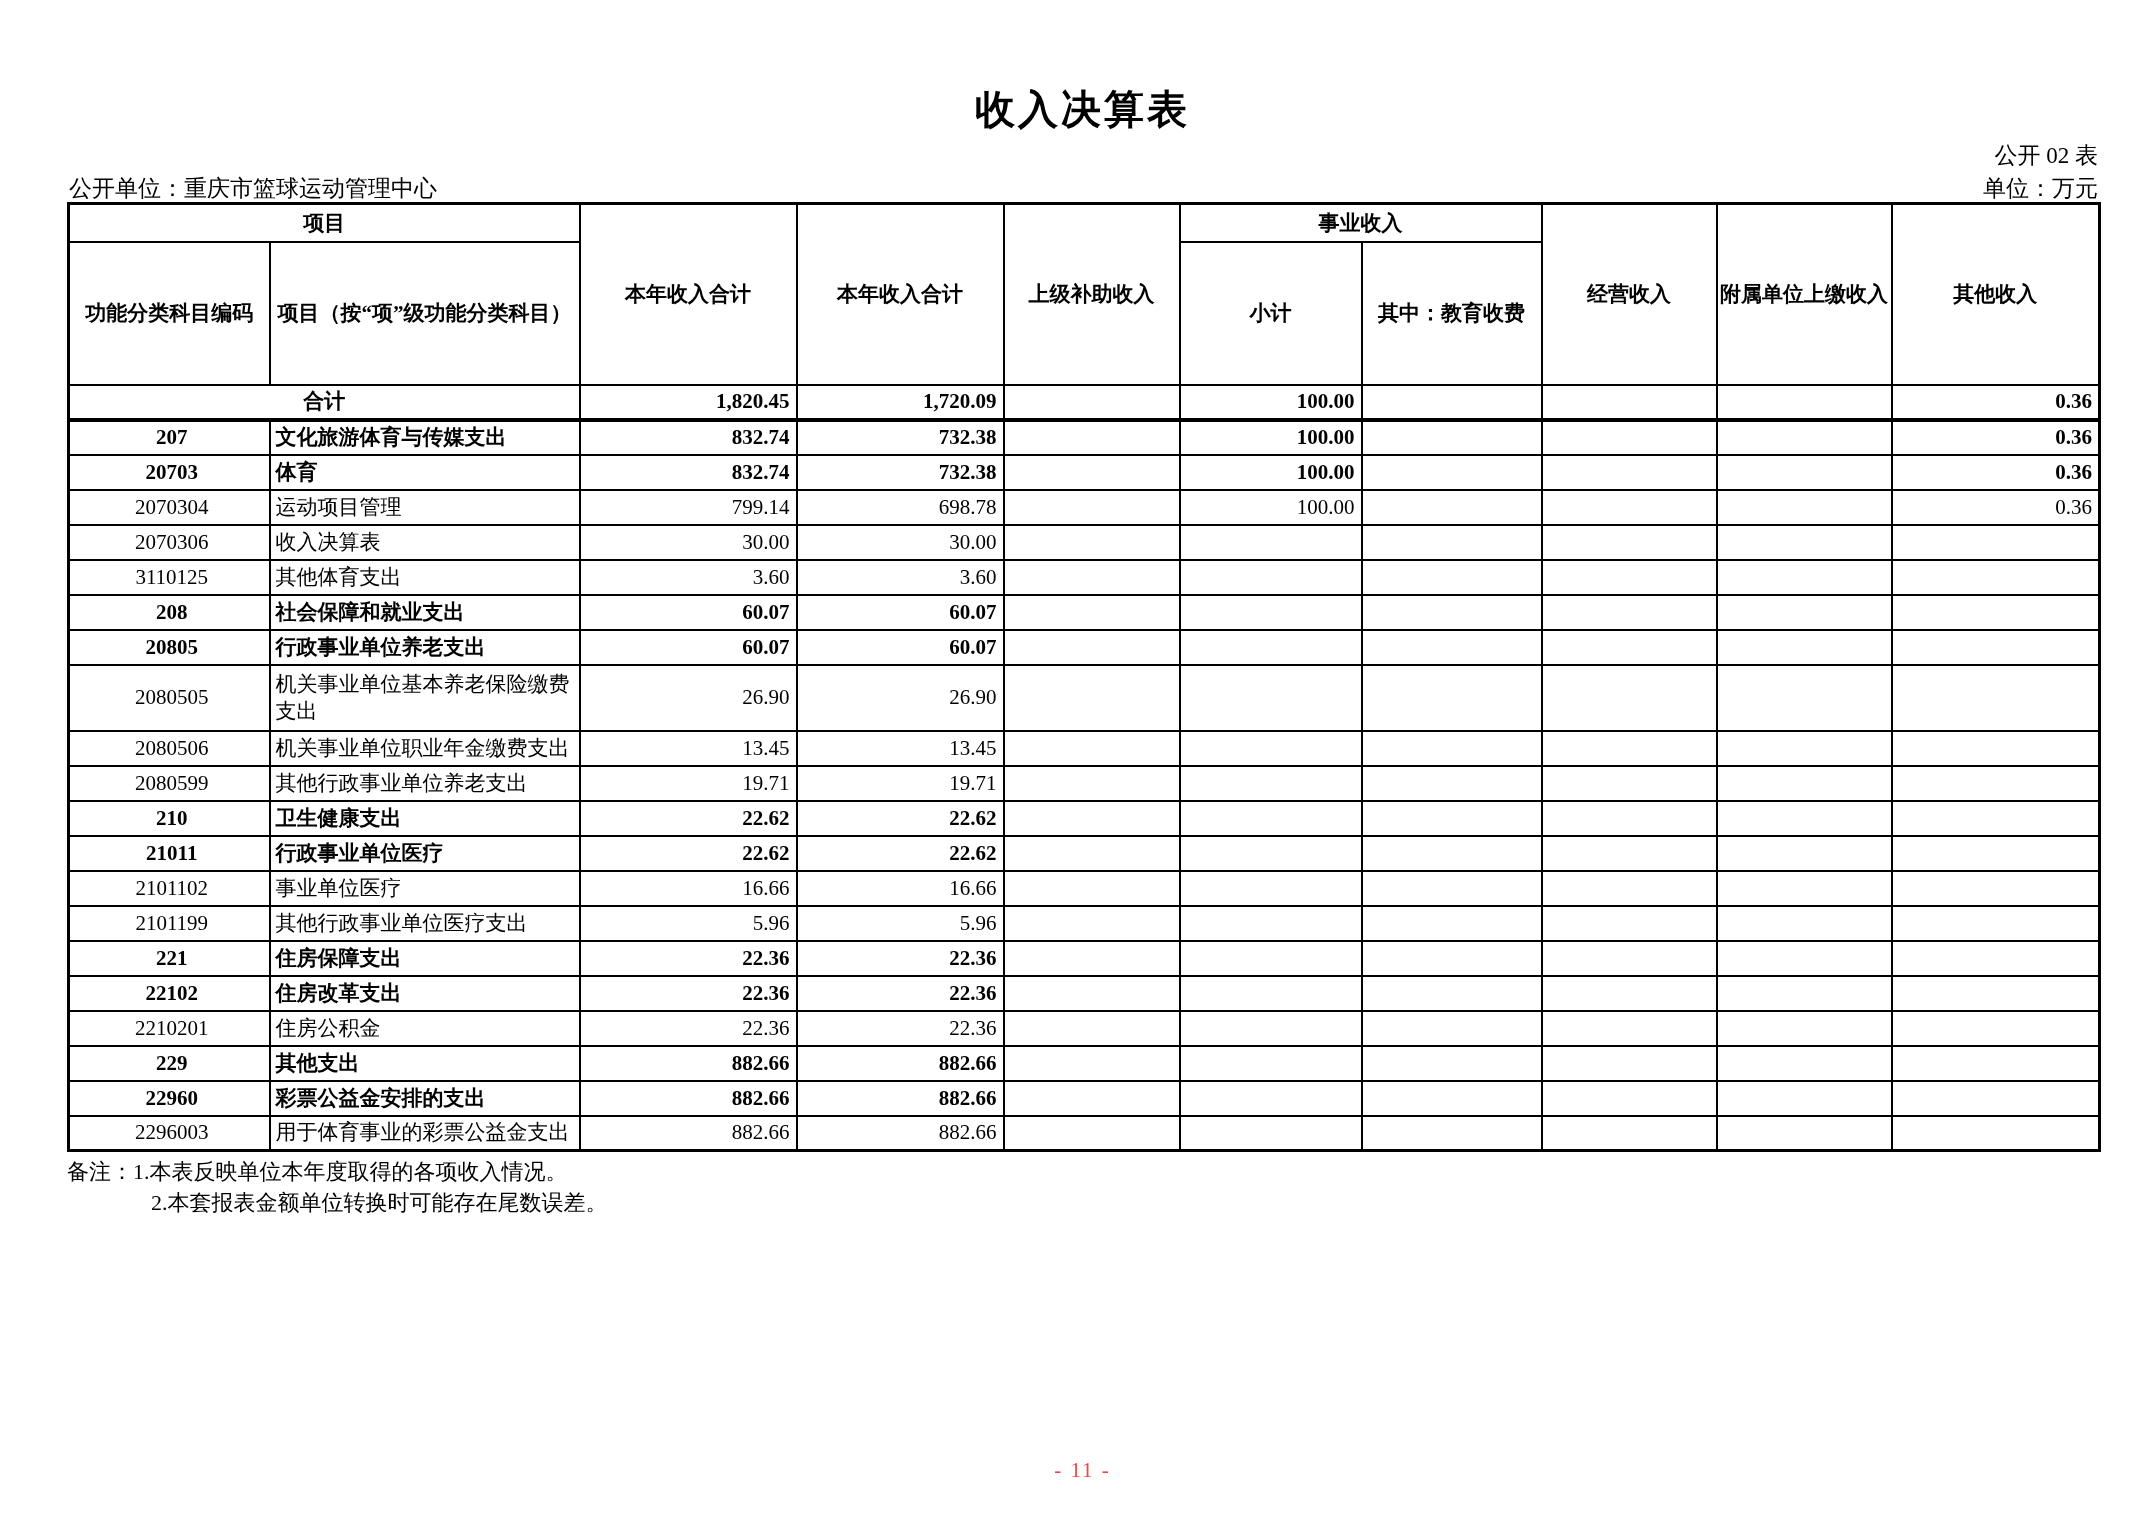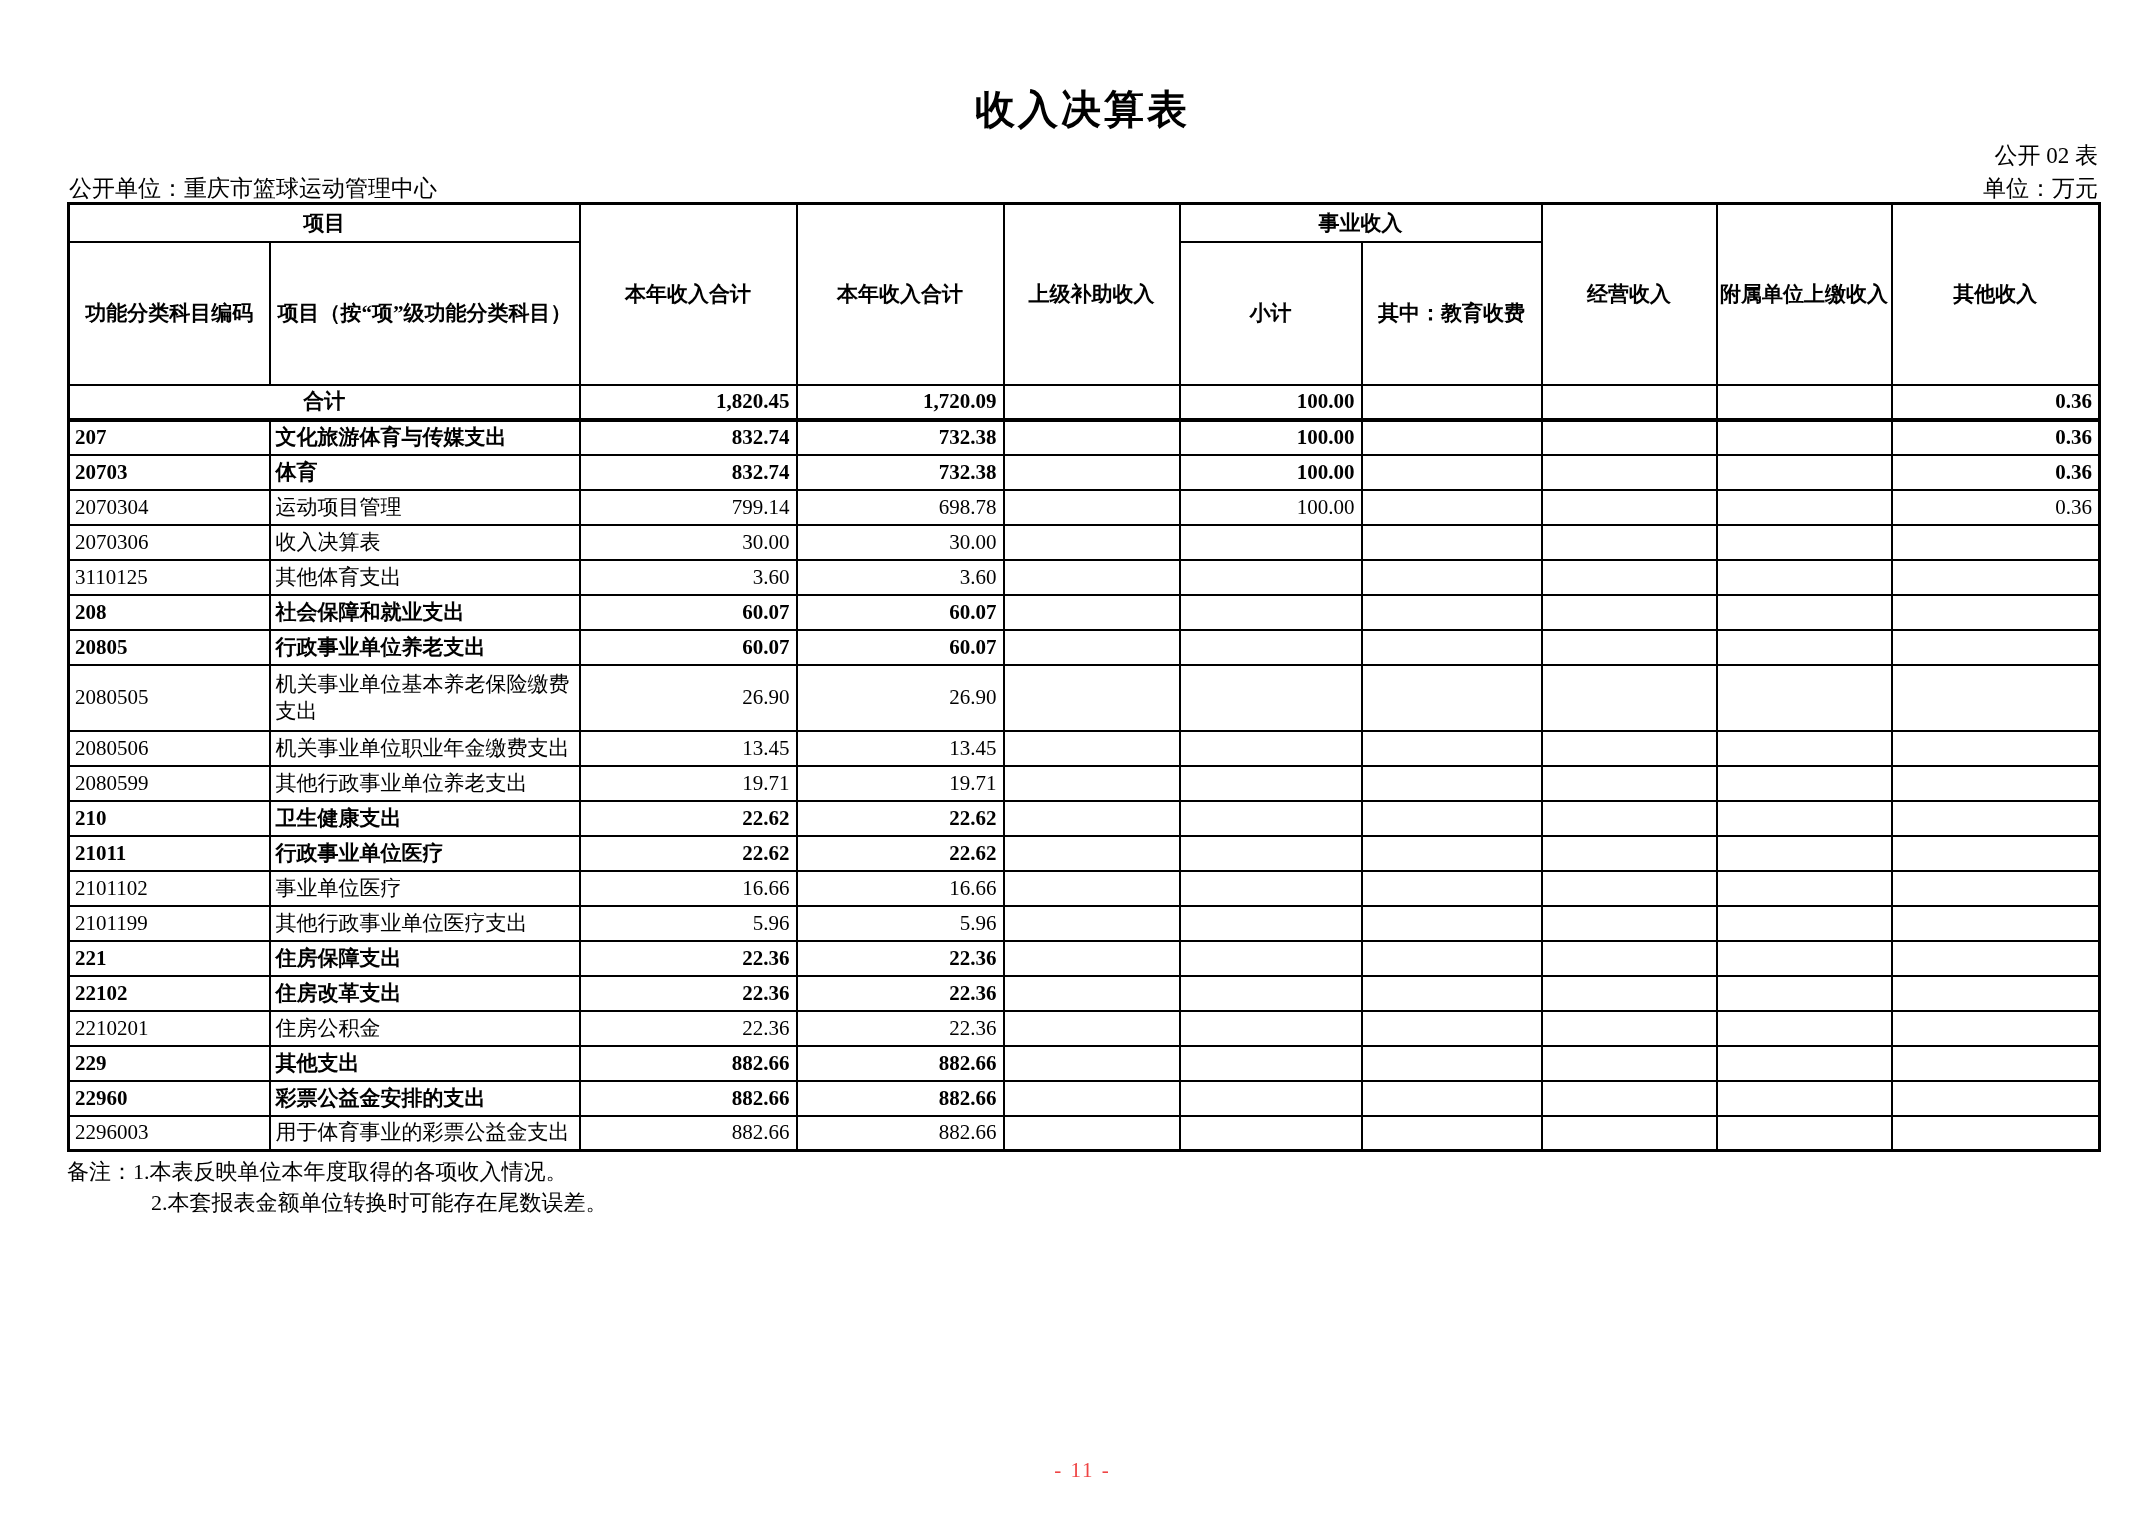--- a/index.html
+++ b/index.html
@@ -49,21 +49,21 @@
     line-height:1.25;
     margin-left:19px;
   }
   thead tr.hrow1 { height:38px; }
   thead tr.hrow2 { height:143px; }
   thead th.nowrap { white-space:nowrap; font-size:21px; }
   tbody tr { height:35px; }
   tbody tr.tall { height:66px;padding-left:34px; }
   tbody tr.total-row td { border-bottom-width:4px; }
   tbody tr.bold td { font-weight:bold; }
-  td.c-code { text-align:left; padding-left:5px; font-size:20px; }
+  td.c-code { text-align:center; padding-left:5px; font-size:20px; }
   td.c-name { text-align:left; padding-left:5px; padding-right:4px; font-size:21px; line-height:27px; }
   td.c-name.center { text-align:center; padding:0; }
   td.c-num { text-align:right; padding-right:6px; font-size:21px; }
   .notes {
     position:absolute; left:67px; top:1156px;
     font-size:22px; line-height:31px;
   }
   .notes .note-line2 { padding-left:84px; }
   .page-number {
     position:absolute; left:67px; top:1458px; width:2031px;

